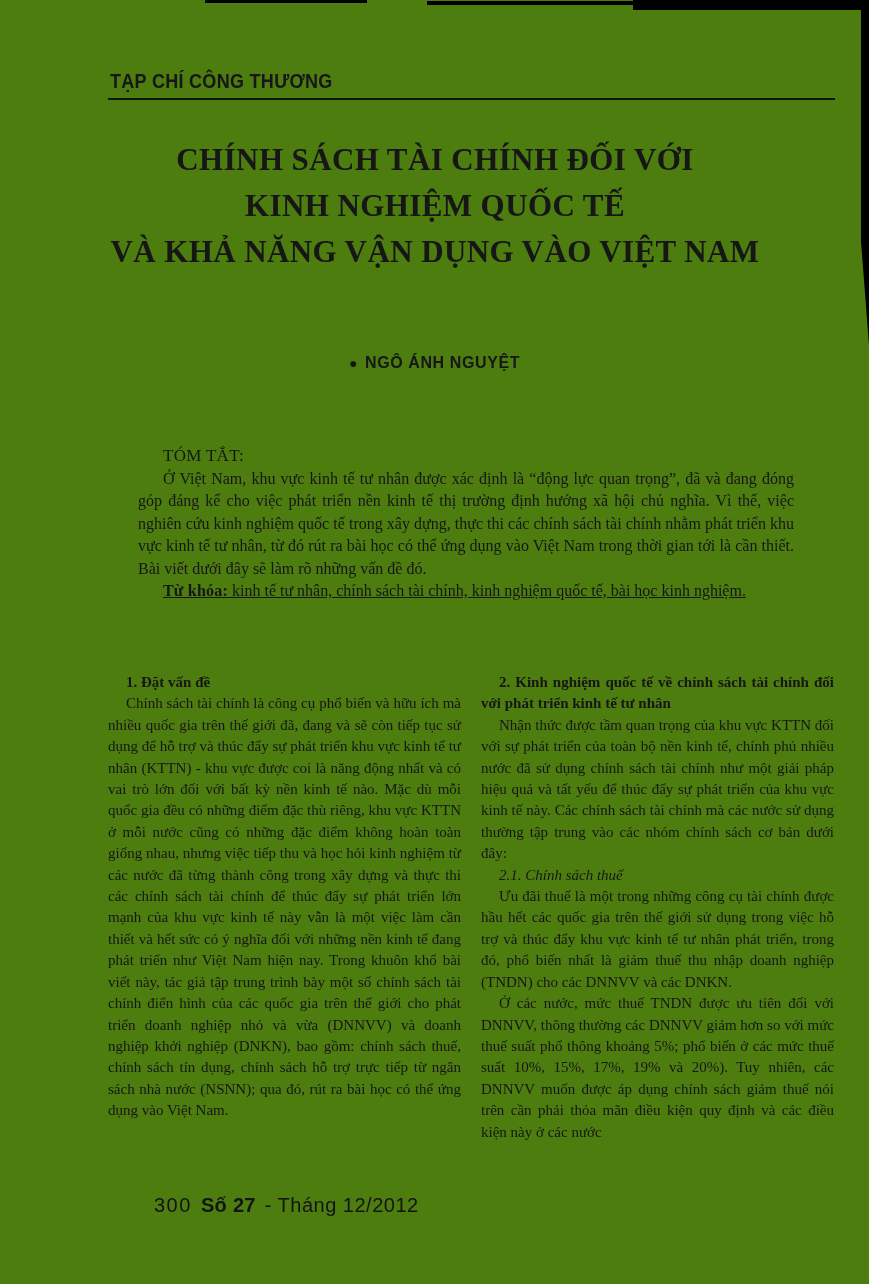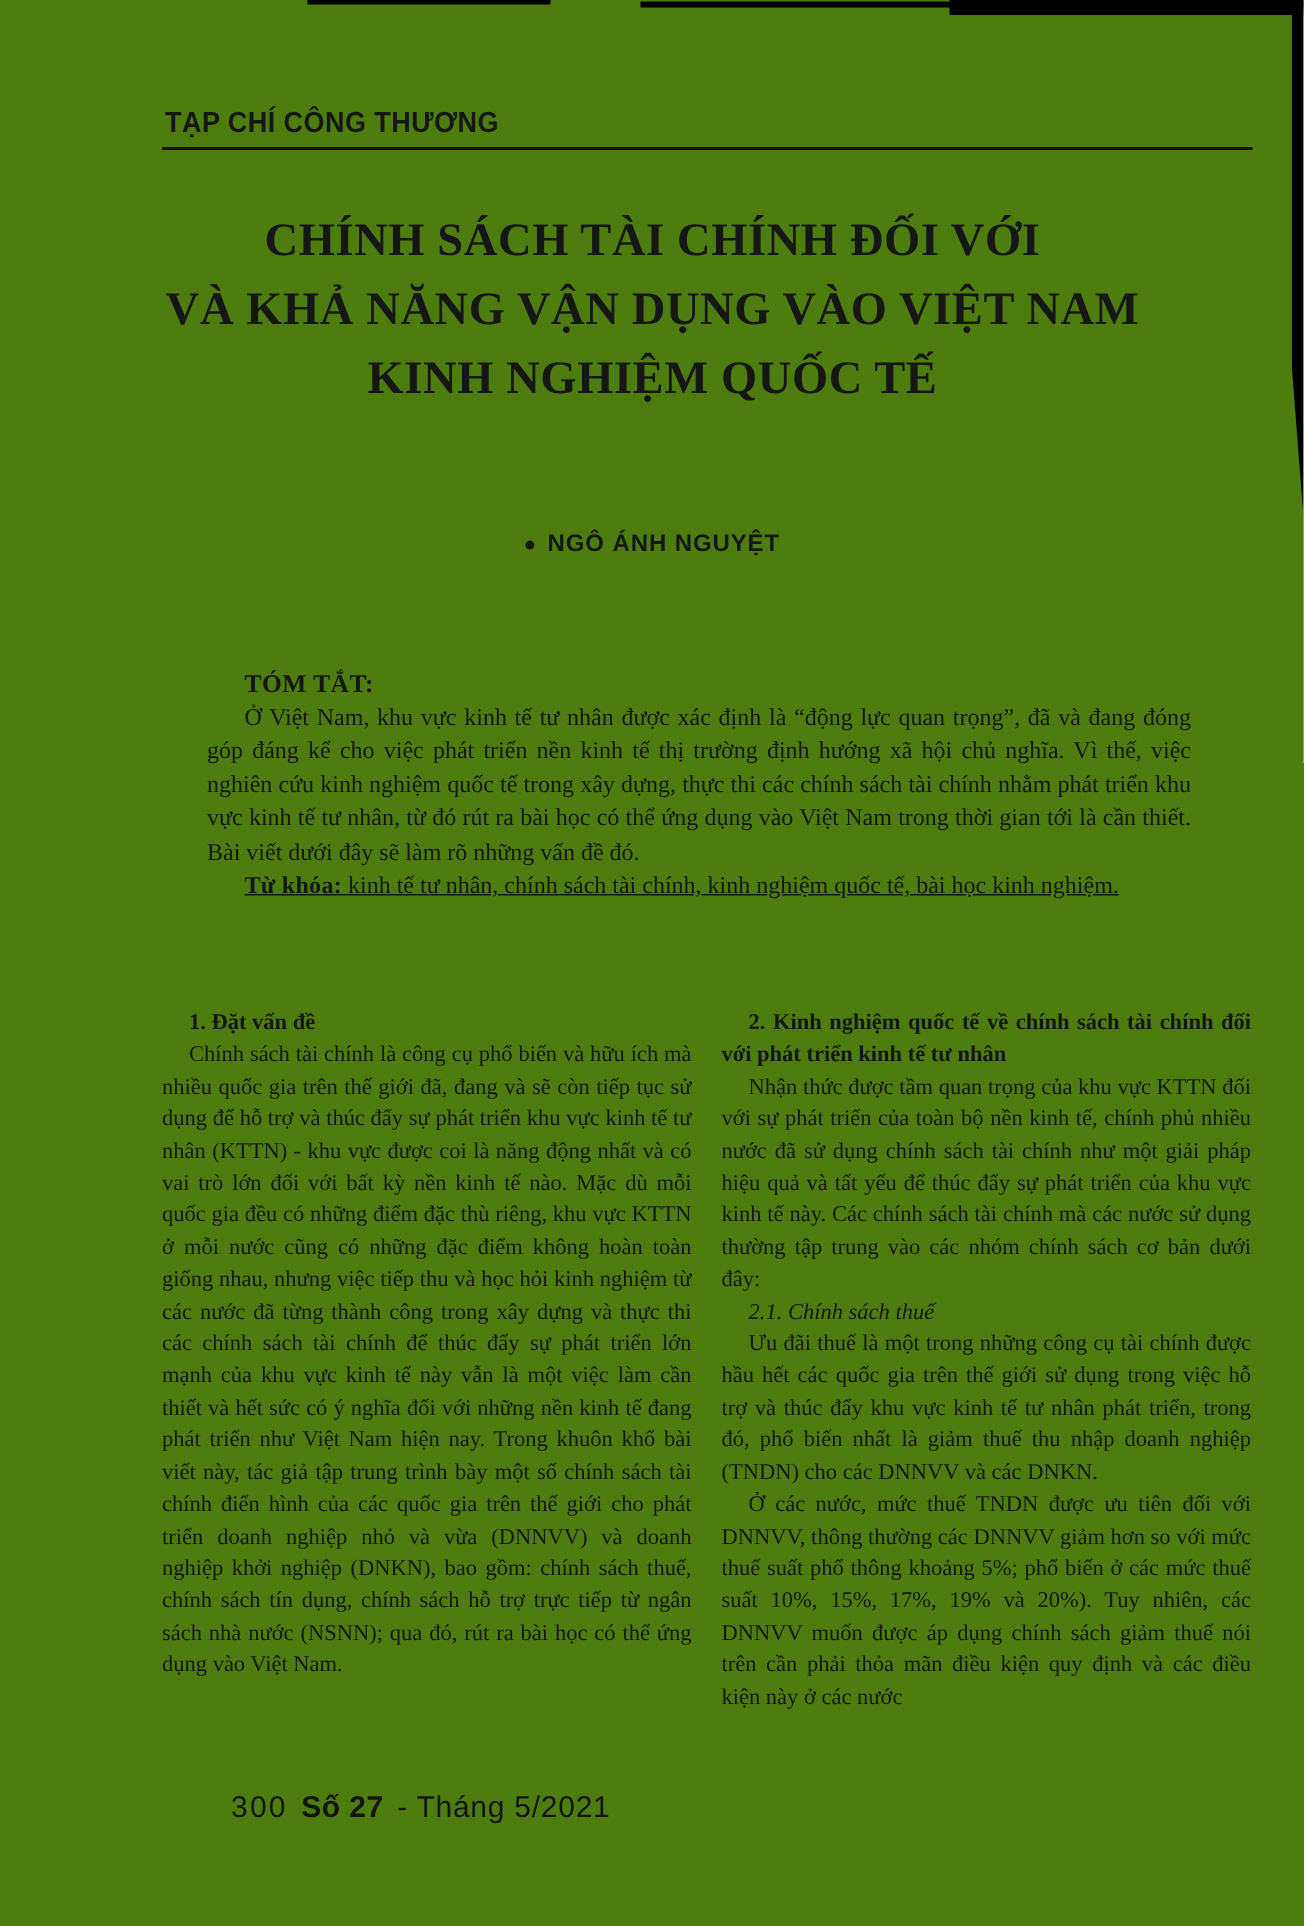--- a/index.html
+++ b/index.html
@@ -39,21 +39,21 @@
   .title span { display: block; }
   
   .author {
     position: absolute; left: 0; top: 354px; width: 869px; text-align: center;
     font-family: "Liberation Sans", sans-serif; font-weight: bold; font-size: 16px;
     letter-spacing: 0.6px;
   }
   .author .bullet { font-size: 14px; margin-right: 7px; }
   
   .abstract { position: absolute; left: 138px; top: 444px; width: 656px; }
-  .abs-heading { margin: 0; font-size: 17px; font-weight: bold; text-indent: 25px; line-height: 24px; letter-spacing: 0.3px; }
+  .abs-heading { margin: 0; font-size: 17px; font-weight: normal; text-indent: 25px; line-height: 24px; letter-spacing: 0.3px; }
   .abs-body { margin: 0; font-size: 16px; line-height: 22.4px; text-align: justify; text-indent: 25px; }
   .abs-keywords { margin: 0; font-size: 16px; line-height: 22.4px; text-indent: 25px; text-align: justify; text-decoration: underline; }
   .abs-keywords b { letter-spacing: 0.2px; }
   
   .columns {
     position: absolute; left: 108px; top: 672px; width: 726px;
     display: grid; grid-template-columns: 1fr 1fr; column-gap: 20px;
     font-size: 15px; line-height: 21.4px;
   }
   .columns p { margin: 0; text-align: justify; text-indent: 18px; }
@@ -77,22 +77,22 @@
   <div class="art-line-1"></div>
   <div class="art-line-2"></div>
   <div class="art-bar-top"></div>
   <div class="art-bar-right"></div>
 
   <div class="journal-name">TẠP CHÍ CÔNG THƯƠNG</div>
   <div class="header-rule"></div>
 
   <h1 class="title">
     <span>CHÍNH SÁCH TÀI CHÍNH ĐỐI VỚI</span>
+    <span>KINH NGHIỆM QUỐC TẾ</span>
     <span>VÀ KHẢ NĂNG VẬN DỤNG VÀO VIỆT NAM</span>
-    <span>KINH NGHIỆM QUỐC TẾ</span>
   </h1>
 
   <div class="author">
     <span class="bullet">●</span><span>NGÔ ÁNH NGUYỆT</span>
   </div>
 
   <section class="abstract">
     <p class="abs-heading">TÓM TẮT:</p>
     <p class="abs-body">Ở Việt Nam, khu vực kinh tế tư nhân được xác định là “động lực quan trọng”, đã và đang đóng góp đáng kể cho việc phát triển nền kinh tế thị trường định hướng xã hội chủ nghĩa. Vì thế, việc nghiên cứu kinh nghiệm quốc tế trong xây dựng, thực thi các chính sách tài chính nhằm phát triển khu vực kinh tế tư nhân, từ đó rút ra bài học có thể ứng dụng vào Việt Nam trong thời gian tới là cần thiết. Bài viết dưới đây sẽ làm rõ những vấn đề đó.</p>
     <p class="abs-keywords"><b>Từ khóa:</b> <span>kinh tế tư nhân, chính sách tài chính, kinh nghiệm quốc tế, bài học kinh nghiệm.</span></p>
@@ -108,16 +108,16 @@
       <p class="body-p">Nhận thức được tầm quan trọng của khu vực KTTN đối với sự phát triển của toàn bộ nền kinh tế, chính phủ nhiều nước đã sử dụng chính sách tài chính như một giải pháp hiệu quả và tất yếu để thúc đẩy sự phát triển của khu vực kinh tế này. Các chính sách tài chính mà các nước sử dụng thường tập trung vào các nhóm chính sách cơ bản dưới đây:</p>
       <p class="subsec-heading">2.1. Chính sách thuế</p>
       <p class="body-p">Ưu đãi thuế là một trong những công cụ tài chính được hầu hết các quốc gia trên thế giới sử dụng trong việc hỗ trợ và thúc đẩy khu vực kinh tế tư nhân phát triển, trong đó, phổ biến nhất là giảm thuế thu nhập doanh nghiệp (TNDN) cho các DNNVV và các DNKN.</p>
       <p class="body-p">Ở các nước, mức thuế TNDN được ưu tiên đối với DNNVV, thông thường các DNNVV giảm hơn so với mức thuế suất phổ thông khoảng 5%; phổ biến ở các mức thuế suất 10%, 15%, 17%, 19% và 20%). Tuy nhiên, các DNNVV muốn được áp dụng chính sách giảm thuế nói trên cần phải thỏa mãn điều kiện quy định và các điều kiện này ở các nước</p>
     </div>
   </section>
 
   <div class="footer">
     <span class="page-num">300</span>
     <span class="issue">Số 27</span>
-    <span class="issue-date">- Tháng 5/2021</span>
+    <span class="issue-date">- Tháng 12/2012</span>
   </div>
 
 </div>
 
 </body></html>

